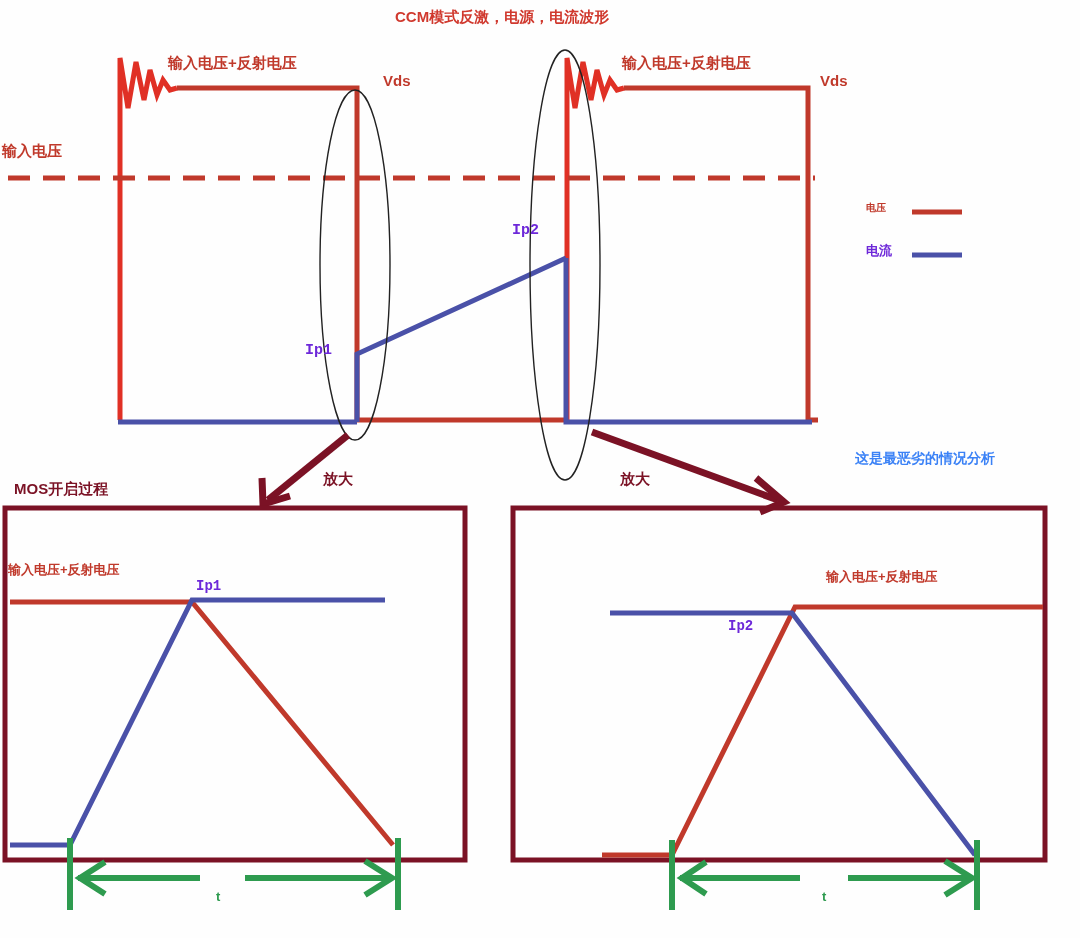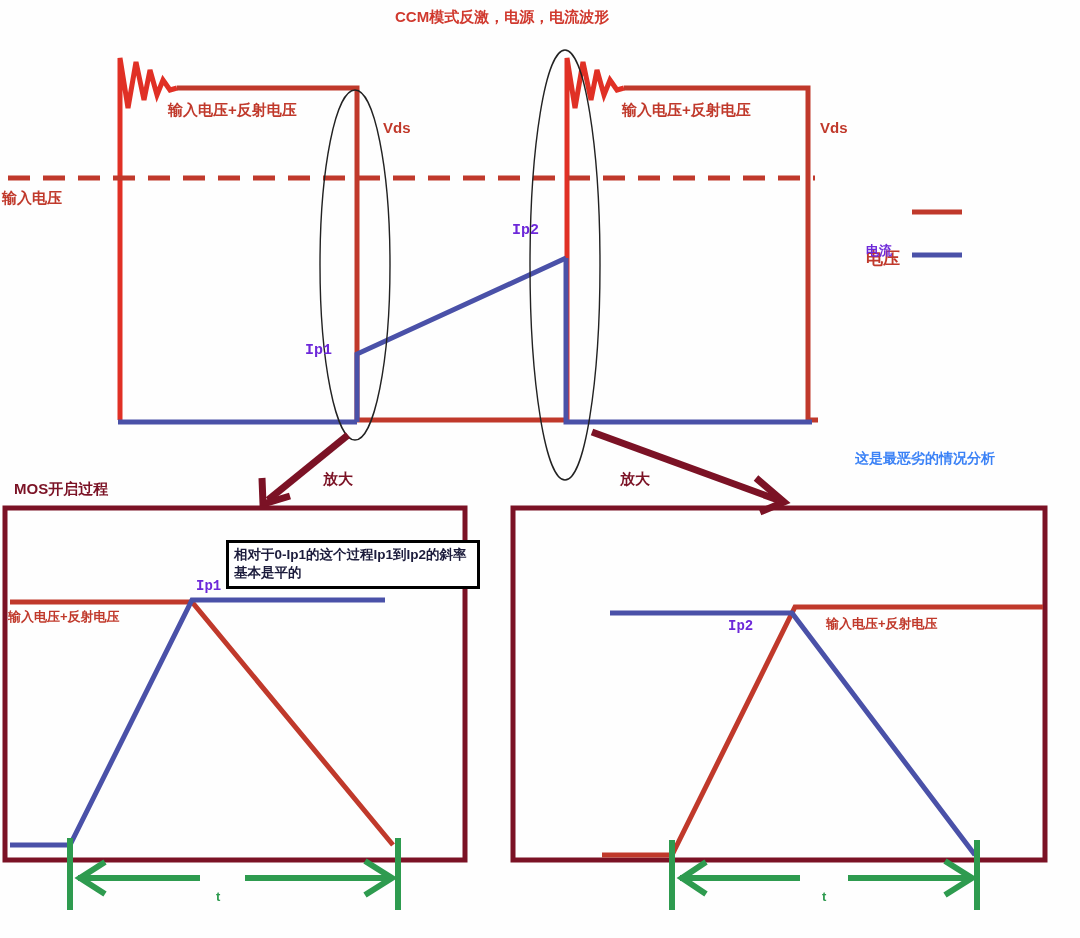--- a/index.html
+++ b/index.html
@@ -26,40 +26,40 @@
     left: 0; top: 0;
     width: 1080px;
     height: 938px;
   }
   .lbl {
     position: absolute;
     font-weight: bold;
     white-space: nowrap;
     line-height: 1.15;
   }
-  .lbl-red   { color: #c0392b; margin-top: 47px; }
+  .lbl-red   { color: #c0392b; }
   .lbl-blue  { color: #6d28d9; font-family: Liberation Mono, monospace; }
   .lbl-dark  { color: #7b1225; }
   .lbl-purple{ color: #3b82f6; }
   .lbl-green { color: #2e9b4f; }
 
   #title {
     left: 395px; top: 8px;
     font-size: 15px;
     color: #d0392e;
   }
   #lbl-vin-refl-1 { left: 168px; top: 54px; font-size: 15px; }
   #lbl-vds-1      { left: 383px; top: 72px; font-size: 15px; }
   #lbl-vin-refl-2 { left: 622px; top: 54px; font-size: 15px; }
   #lbl-vds-2      { left: 820px; top: 72px; font-size: 15px; }
   #lbl-vin        { left: 2px;   top: 142px; font-size: 15px; text-align: center; }
   #lbl-ip1-main   { left: 305px; top: 342px; font-size: 15px; }
   #lbl-ip2-main   { left: 512px; top: 222px; font-size: 15px; }
 
-  #legend-voltage { left: 866px; top: 202px; font-size: 17px; }
+  #legend-voltage { left: 866px; top: 202px; font-size: 10px; }
   #legend-current { left: 866px; top: 245px; font-size: 13px; }
 
   #lbl-zoom-left  { left: 323px; top: 470px; font-size: 15px; }
   #lbl-zoom-right { left: 620px; top: 470px; font-size: 15px; }
   #lbl-worst      { left: 855px; top: 450px; font-size: 14px; }
   #lbl-mos        { left: 14px;  top: 480px; font-size: 15px; text-align: center; }
 
   #lbl-p1-vin-refl { left: 8px;   top: 563px; font-size: 13px; }
   #lbl-p1-ip1      { left: 196px; top: 578px; font-size: 14px; }
   #lbl-p2-vin-refl { left: 826px; top: 570px; font-size: 13px; }
@@ -167,21 +167,20 @@
   <div class="lbl lbl-blue" id="lbl-ip2-main">Ip2</div>
 
   <div class="lbl lbl-red" id="legend-voltage">电压</div>
   <div class="lbl lbl-blue" id="legend-current">电流</div>
 
   <div class="lbl lbl-dark" id="lbl-zoom-left">放大</div>
   <div class="lbl lbl-dark" id="lbl-zoom-right">放大</div>
   <div class="lbl lbl-purple" id="lbl-worst">这是最恶劣的情况分析</div>
   <div class="lbl lbl-dark" id="lbl-mos">MOS开启过程</div>
 
-  <div class="notebox" id="note-left">相对于0-Ip1的这个过程Ip1到Ip2的斜率基本是平的</div>
 
   <div class="lbl lbl-red" id="lbl-p1-vin-refl">输入电压+反射电压</div>
   <div class="lbl lbl-blue" id="lbl-p1-ip1">Ip1</div>
   <div class="lbl lbl-red" id="lbl-p2-vin-refl">输入电压+反射电压</div>
   <div class="lbl lbl-blue" id="lbl-p2-ip2">Ip2</div>
 
   <div class="lbl lbl-green" id="lbl-t1">t</div>
   <div class="lbl lbl-green" id="lbl-t2">t</div>
 
 </div>

